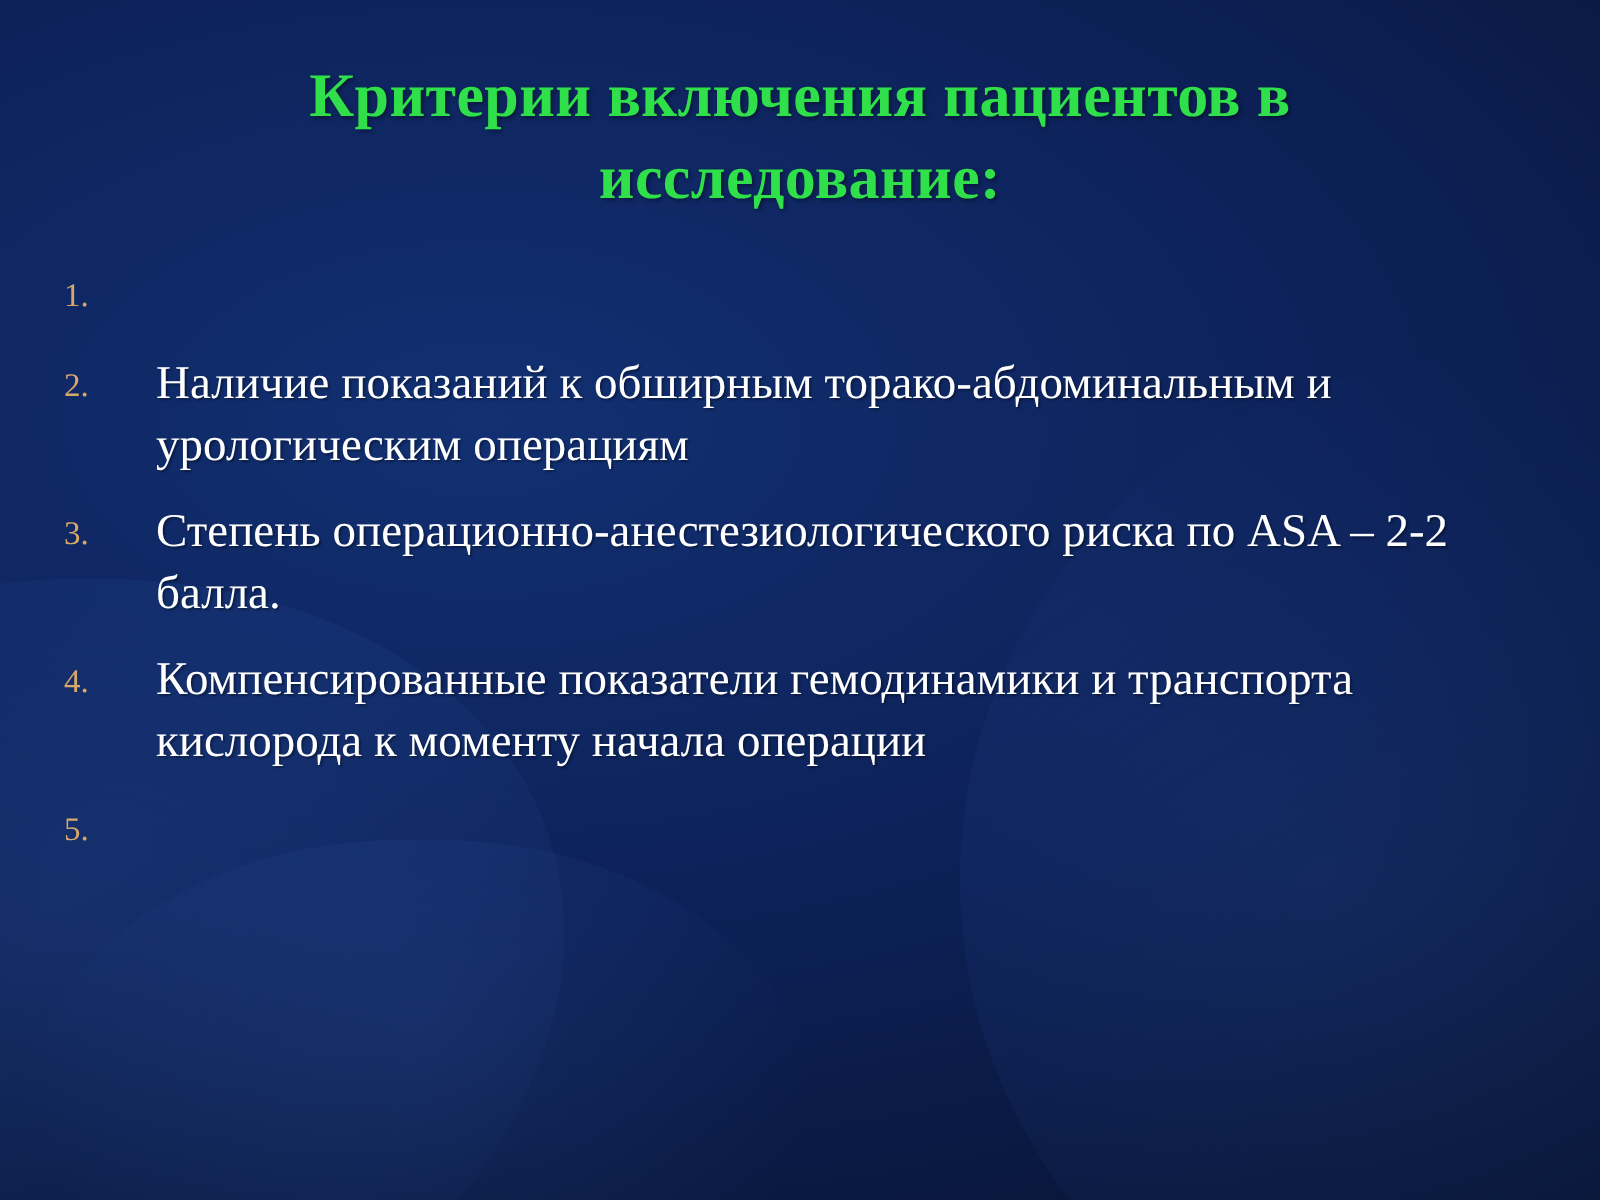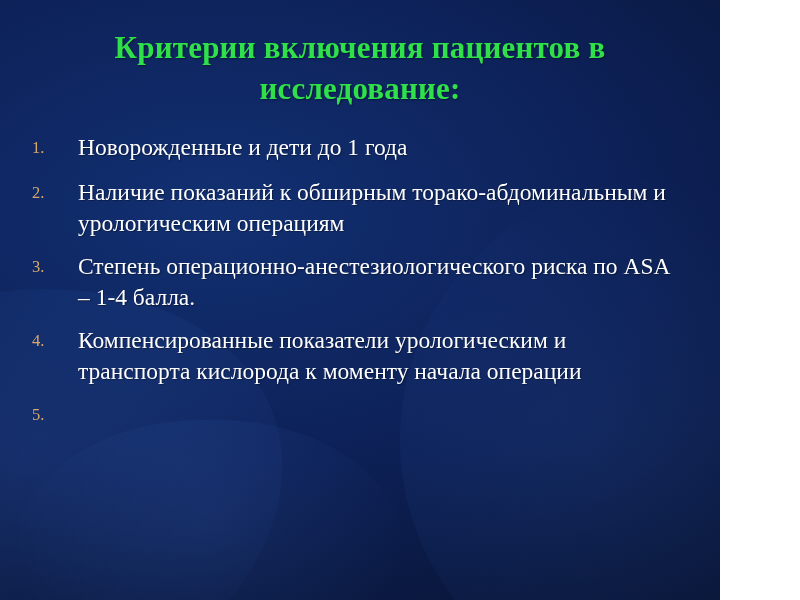--- a/index.html
+++ b/index.html
@@ -7,21 +7,21 @@
     padding: 0;
   }
   body {
     width: 800px;
     height: 600px;
     overflow: hidden;
     font-family: "Liberation Serif", serif;
   }
   .slide {
     position: relative;
-    width: 720px;
+    width: 800px;
     height: 600px;
     background: #0a1a4a;
     background-image:
       radial-gradient(ellipse 150% 110% at 30% 35%, #123072 0%, #0d2158 38%, #091639 68%, #060f28 100%);
     overflow: hidden;
   }
   
   .swoosh1 {
     position: absolute;
     left: -330px;
@@ -103,31 +103,30 @@
 <div class="slide">
   <div class="swoosh1"></div>
   <div class="swoosh2"></div>
   <div class="swoosh3"></div>
 
   <h1 class="title">Критерии включения пациентов в исследование:</h1>
 
   <ul class="body-list">
     <li class="item">
       <span class="marker">1.</span>
-      <span class="item-text">Новорожденные и дети до 1 года</span>
     </li>
     <li class="item">
       <span class="marker">2.</span>
       <span class="item-text">Наличие показаний к обширным торако-абдоминальным и урологическим операциям</span>
     </li>
     <li class="item">
       <span class="marker">3.</span>
-      <span class="item-text">Степень операционно-анестезиологического риска по ASA – 1-4 балла.</span>
+      <span class="item-text">Степень операционно-анестезиологического риска по ASA – 2-2 балла.</span>
     </li>
     <li class="item">
       <span class="marker">4.</span>
-      <span class="item-text">Компенсированные показатели урологическим и транспорта кислорода к моменту начала операции</span>
+      <span class="item-text">Компенсированные показатели гемодинамики и транспорта кислорода к моменту начала операции</span>
     </li>
     <li class="item">
       <span class="marker">5.</span>
     </li>
   </ul>
 </div>
 
 </body></html>

